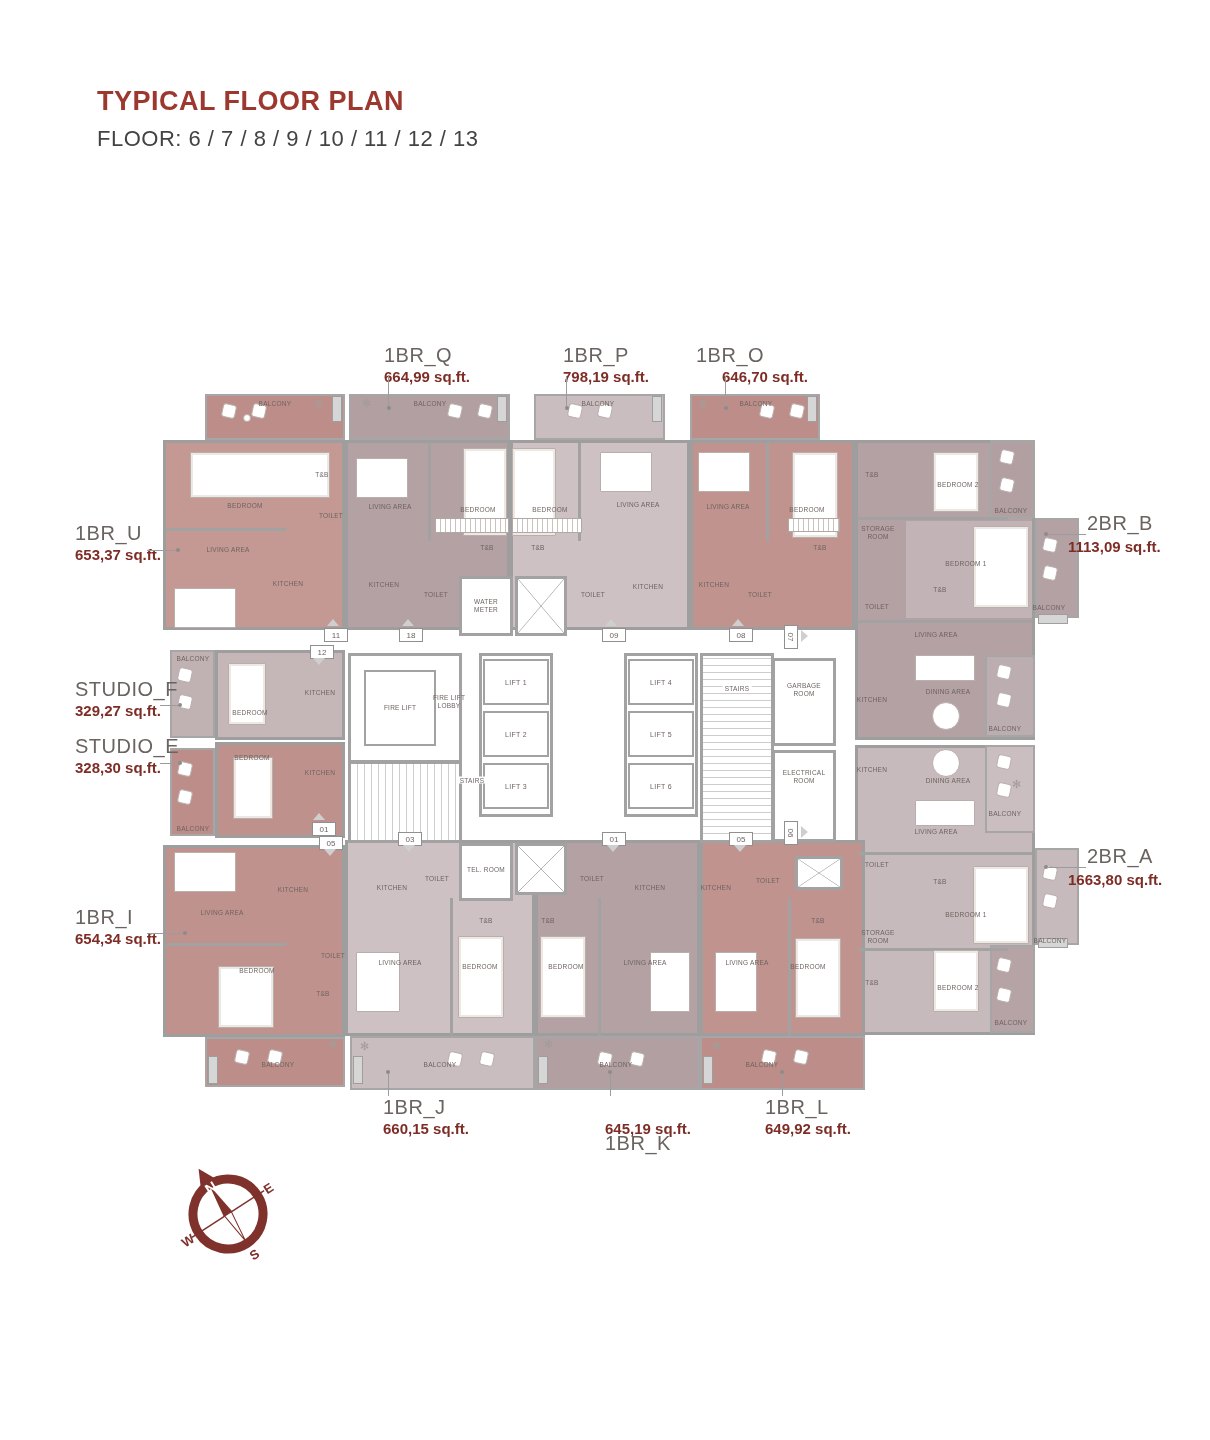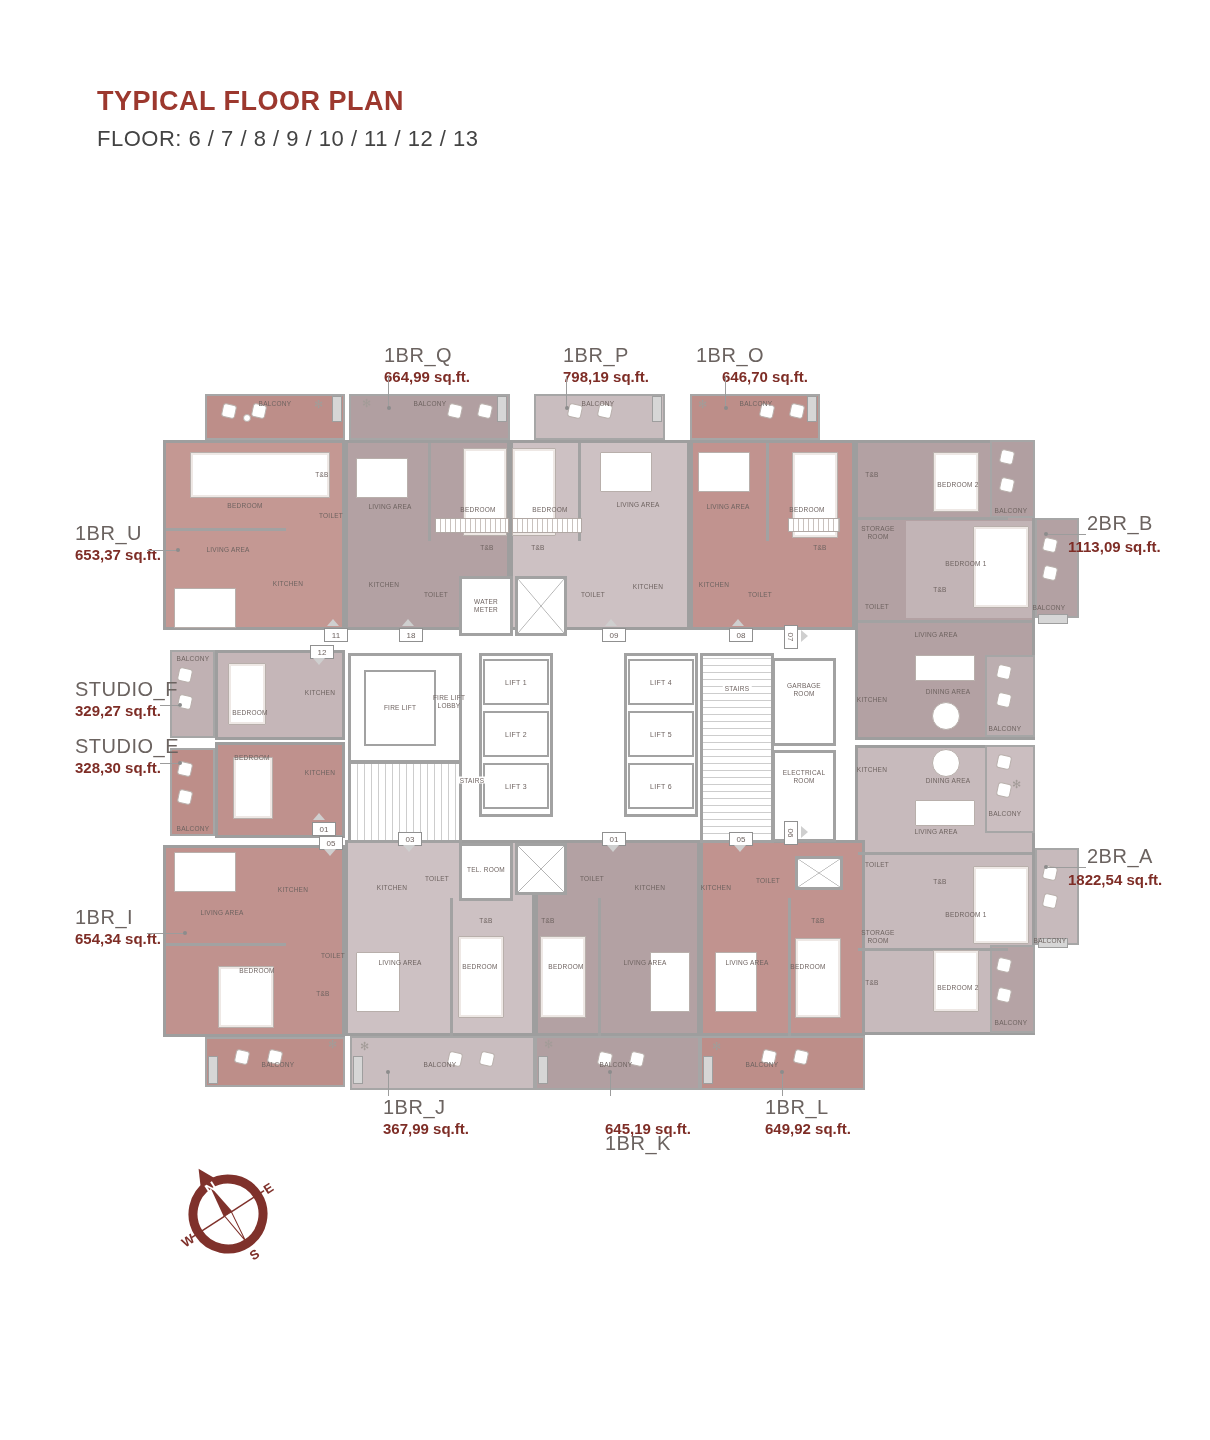--- a/index.html
+++ b/index.html
@@ -368,36 +368,36 @@
 <div class="callarea" style="left:75px;top:759px">328,30 sq.ft.</div>
 <div class="lead" style="left:160px;top:763px;width:20px;height:1px"></div>
 <div class="dot" style="left:178px;top:761px"></div>
 
 <div class="callname" style="left:75px;top:906px">1BR_I</div>
 <div class="callarea" style="left:75px;top:930px">654,34 sq.ft.</div>
 <div class="lead" style="left:147px;top:933px;width:38px;height:1px"></div>
 <div class="dot" style="left:183px;top:931px"></div>
 
 <div class="callname" style="left:383px;top:1096px">1BR_J</div>
-<div class="callarea" style="left:383px;top:1120px">367,99 sq.ft.</div>
+<div class="callarea" style="left:383px;top:1120px">660,15 sq.ft.</div>
 <div class="lead" style="left:388px;top:1072px;width:1px;height:24px"></div>
 <div class="dot" style="left:386px;top:1070px"></div>
 
 <div class="callname" style="left:605px;top:1132px">1BR_K</div>
 <div class="callarea" style="left:605px;top:1120px">645,19 sq.ft.</div>
 <div class="lead" style="left:610px;top:1072px;width:1px;height:24px"></div>
 <div class="dot" style="left:608px;top:1070px"></div>
 
 <div class="callname" style="left:765px;top:1096px">1BR_L</div>
 <div class="callarea" style="left:765px;top:1120px">649,92 sq.ft.</div>
 <div class="lead" style="left:782px;top:1072px;width:1px;height:24px"></div>
 <div class="dot" style="left:780px;top:1070px"></div>
 
 <div class="callname" style="left:1087px;top:845px">2BR_A</div>
-<div class="callarea" style="left:1068px;top:871px">1822,54 sq.ft.</div>
+<div class="callarea" style="left:1068px;top:871px">1663,80 sq.ft.</div>
 <div class="lead" style="left:1048px;top:867px;width:38px;height:1px"></div>
 <div class="dot" style="left:1044px;top:865px"></div>
 
 <svg class="compass" width="110" height="112" viewBox="0 0 110 112">
   <g transform="rotate(-33 55 56)">
     <polygon points="55,2 40,32 70,32" fill="#7f312b"></polygon>
     <circle cx="55" cy="56" r="35" fill="#ffffff" stroke="#7f312b" stroke-width="9"></circle>
     <line x1="12" y1="56" x2="98" y2="56" stroke="#7f312b" stroke-width="1.5"></line>
     <polygon points="50,56 60,56 55,22" fill="#7f312b"></polygon>
     <polygon points="51,56 59,56 55,88" fill="#ffffff" stroke="#7f312b" stroke-width="1"></polygon>

